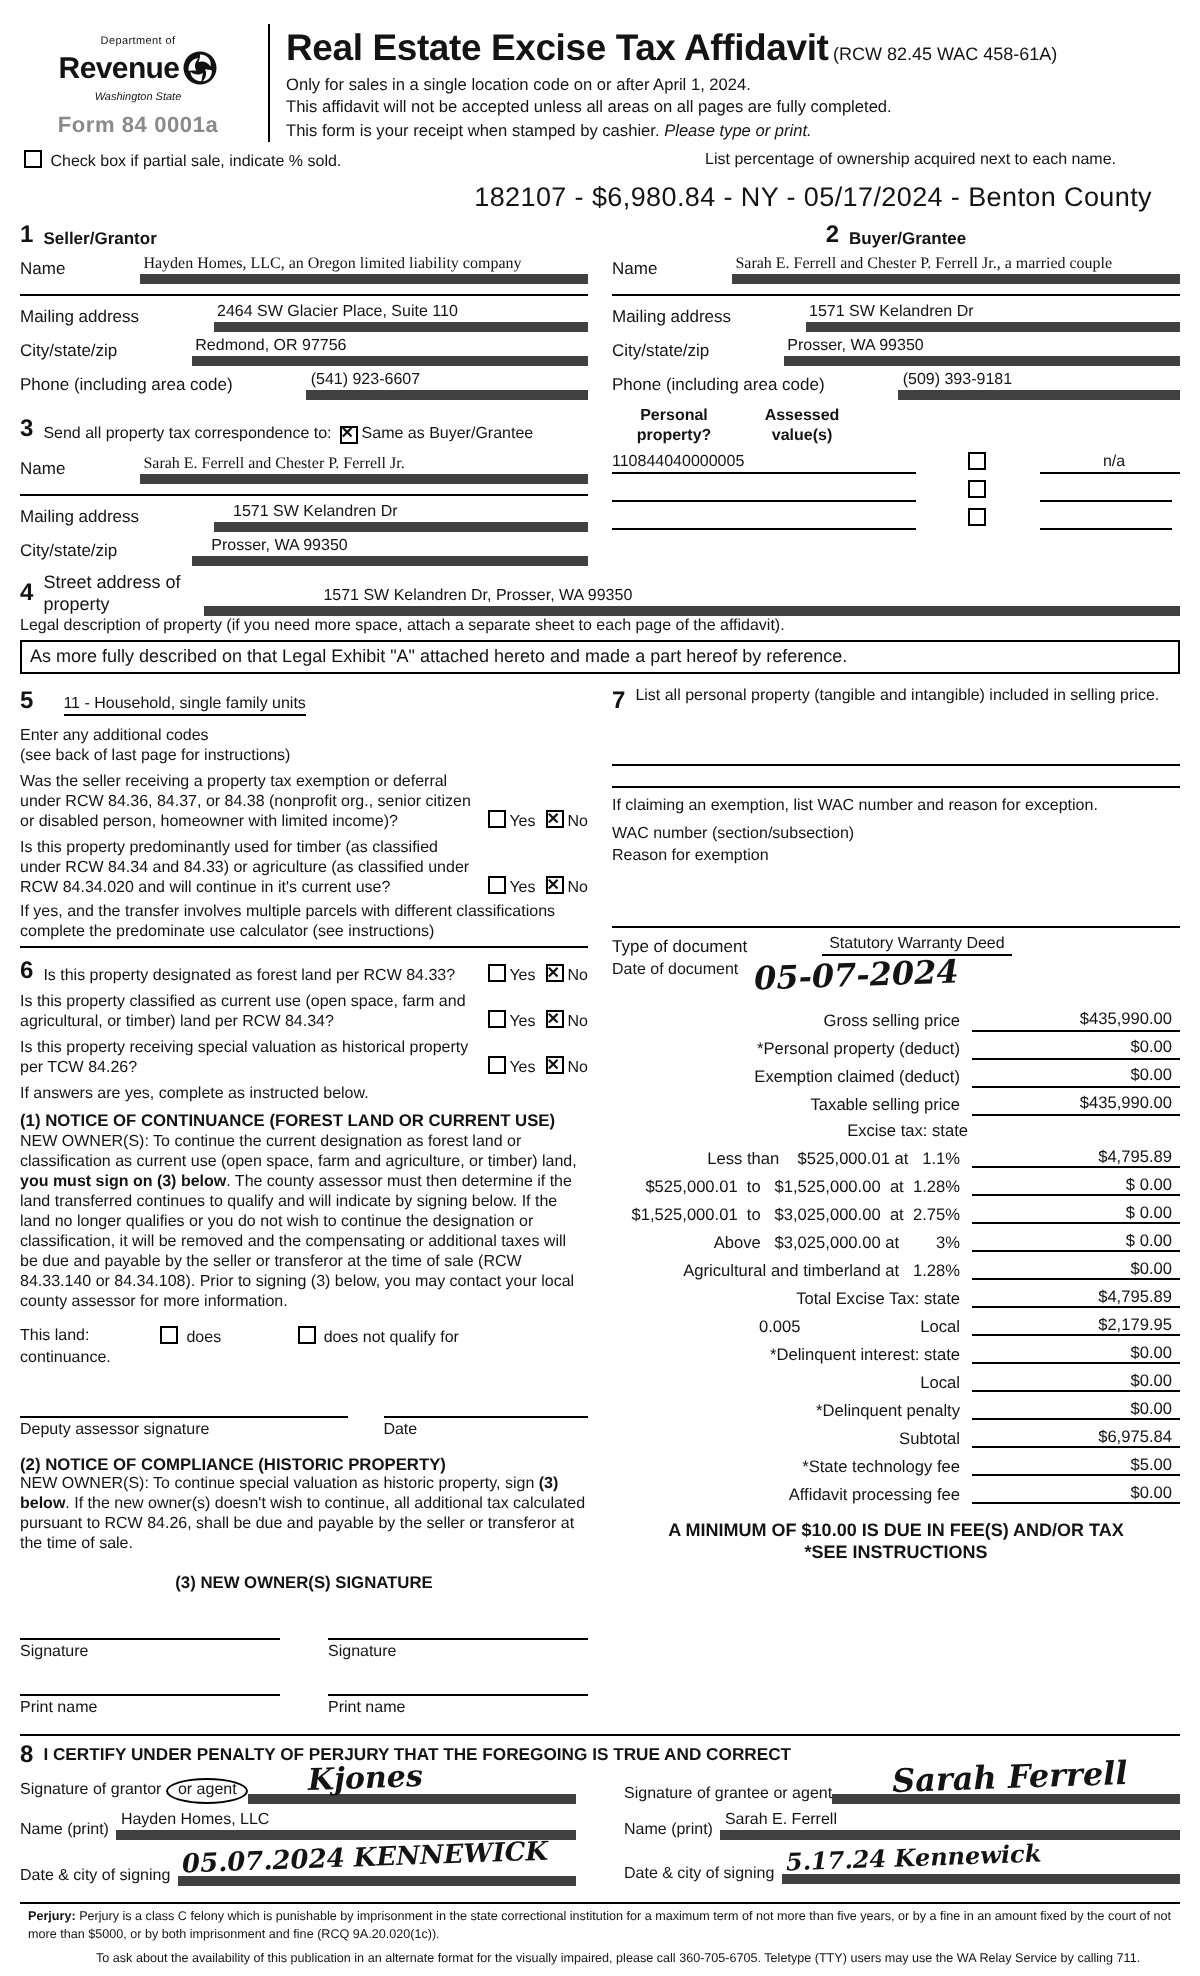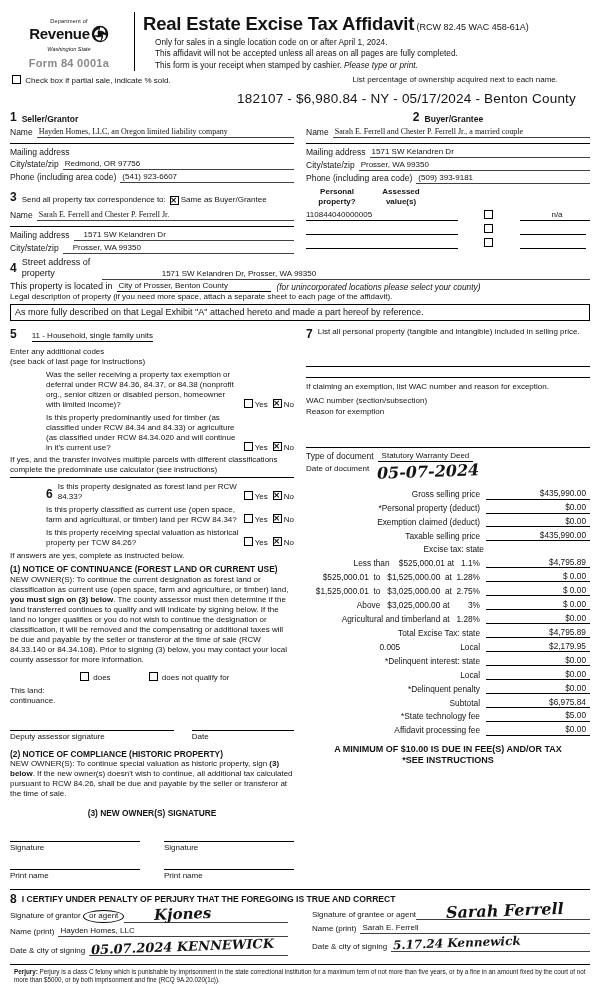--- a/index.html
+++ b/index.html
@@ -24,43 +24,43 @@
   .hdr{display:flex;border-bottom:none;}
   .logo-col{width:118px;padding-top:10px;text-align:center;}
   .logo-top{font-size:5.5px;letter-spacing:0.2px;}
   .logo-name{font-size:15px;font-weight:bold;letter-spacing:-0.3px;display:inline-block;}
   .logo-sub{font-size:5.5px;font-style:italic;}
   .form-num{font-size:11px;color:#8a8a8a;font-weight:bold;margin-top:4px;letter-spacing:0.3px;}
   .hdr-div{border-left:1.5px solid #000;margin:4px 8px 0 6px;}
   .title-col{flex:1;padding-top:4px;}
   .form-title{font-size:18.5px;font-weight:bold;letter-spacing:-0.2px;}
   .form-title-ref{font-size:9px;font-weight:normal;}
-  .hdr-line{font-size:8.3px;margin-top:1.5px;margin-left:12px;}
+  .hdr-line{font-size:8.3px;margin-top:1.5px;}
   .partial-row{display:flex;justify-content:space-between;margin-top:4px;padding:0 2px;}
   .stamp{font-size:13.5px;text-align:right;padding-right:14px;margin-top:5px;letter-spacing:0.2px;}
   
   .cols{display:flex;gap:12px;}
   .col{flex:1;min-width:0;}
   .secnum{font-size:12px;font-weight:bold;margin-right:5px;}
   .sec-head{display:flex;align-items:flex-end;}
-  .field{display:flex;align-items:center;margin-top:2px;}
+  .field{display:flex;align-items:center;margin-top:2px;gap:33px;}
   .field .lbl{white-space:nowrap;margin-right:4px;font-size:8.5px;}
-  .vline{border-bottom:1px solid #404040;flex:1;padding:0 2px;min-height:9px;}
+  .vline{border-bottom:5px solid #404040;flex:1;padding:0 2px;min-height:9px;}
   .topline{border-top:1px solid #000;margin-top:5px;padding-top:1px;}
   
   .ptab-h{display:flex;font-weight:bold;text-align:center;margin-top:3px;}
   .ptab-r{display:flex;align-items:flex-end;margin-top:3px;}
   .ptab-c1{width:152px;}
   .ptab-c2{width:62px;text-align:center;}
   .ptab-c3{width:66px;text-align:center;}
   
   .s4{margin-top:3px;}
   .legal-box{border:1px solid #000;padding:2px 4px;margin-top:2px;font-size:9px;}
   
-  .q-row{display:flex;align-items:flex-end;margin-top:3px;margin-left:36px;}
+  .q-row{display:flex;align-items:flex-end;margin-top:3px;}
   .q-text{flex:1;padding-right:4px;}
   .yn{white-space:nowrap;}
   
   .tax-row{display:flex;align-items:flex-end;margin-top:2.6px;}
   .tax-l{flex:1;text-align:right;padding-right:6px;white-space:pre;font-size:8.3px;}
   .tax-v{width:100px;text-align:right;border-bottom:1px solid #000;padding-right:4px;font-size:8.3px;}
   .tax-sp{width:100px;}
   .min-note{text-align:center;font-weight:bold;font-size:9px;margin-top:8px;}
   
   .sig-pair{display:flex;gap:24px;margin-top:12px;}
@@ -116,20 +116,21 @@
           <span class="secnum">1</span>
           <span class="b" style="font-size:8.5px;">Seller/Grantor</span>
         </div>
       <div class="field">
           <span class="lbl">Name</span>
           <span class="vline serif">Hayden Homes, LLC, an Oregon limited liability company</span>
         </div>
       <div class="topline"></div>
       <div class="field">
           <span class="lbl">Mailing address</span>
+          <span class="vline">2464 SW Glacier Place, Suite 110</span>
         </div>
       <div class="field">
           <span class="lbl">City/state/zip</span>
           <span class="vline">Redmond, OR  97756</span>
         </div>
       <div class="field">
           <span class="lbl">Phone (including area code)</span>
           <span class="vline">(541) 923-6607</span>
         </div>
 
@@ -209,25 +210,20 @@
     <div class="row">
       <span class="secnum" style="align-self:center;">4</span>
       <div style="width:80px;font-size:9px;">
           <div>Street address of</div>
           <div>property</div>
         </div>
       <div class="fill" style="display:flex;align-items:flex-end;">
           <span class="vline" style="text-align:left;padding-left:60px;">1571 SW Kelandren Dr, Prosser, WA 99350</span>
         </div>
     </div>
-    <div class="row" style="align-items:flex-end;margin-top:1px;">
-      <span style="font-size:9px;white-space:nowrap;margin-right:4px;">This property is located in</span>
-      <span class="ul" style="width:150px;padding:0 2px;">City of Prosser, Benton County</span>
-      <span class="i" style="margin-left:6px;font-size:8.3px;">(for unincorporated locations please select your county)</span>
-    </div>
     <div>Legal description of property (if you need more space, attach a separate sheet to each page of the affidavit).</div>
     <div class="legal-box">As more fully described on that Legal Exhibit "A" attached hereto and made a part hereof by reference.</div>
   </div>
 
   <div class="cols" style="margin-top:6px;">
 
     <div class="col">
       <div class="sec-head">
           <span class="secnum">5</span>
           <span class="ul b" style="margin-left:10px;font-weight:normal;">11 - Household, single family units</span>
@@ -257,21 +253,21 @@
       <div class="q-row">
         <div class="q-text">Is this property receiving special valuation as historical property per TCW 84.26?</div>
         <div class="yn"><span class="cb"></span><span class="cbl">Yes</span><span class="cb checked"></span><span>No</span></div>
       </div>
       <div style="margin-top:3px;">If answers are yes, complete as instructed below.</div>
 
       <div class="b" style="margin-top:3px;font-size:8.4px;">(1) NOTICE OF CONTINUANCE (FOREST LAND OR CURRENT USE)</div>
       <div><span>NEW OWNER(S): To continue the current designation as forest land or classification as current use (open space, farm and agriculture, or timber) land, </span><span class="b">you must sign on (3) below</span><span>. The county assessor must then determine if the land transferred continues to qualify and will indicate by signing below. If the land no longer qualifies or you do not wish to continue the designation or classification, it will be removed and the compensating or additional taxes will be due and payable by the seller or transferor at the time of sale (RCW 84.33.140 or 84.34.108). Prior to signing (3) below, you may contact your local county assessor for more information.</span></div>
 
       <div class="row" style="margin-top:7px;">
-        <span style="width:70px;margin-top:14px;">This land:</span>
+        <span style="width:70px;">This land:</span>
         <span><span class="cb"></span> <span>does</span></span>
         <span style="margin-left:38px;"><span class="cb"></span> <span>does not qualify for</span></span>
       </div>
       <div>continuance.</div>
 
       <div class="row" style="gap:18px;margin-top:14px;">
         <div style="flex:1.6;">
           <div class="sig-line"></div>
           <div class="sig-lbl">Deputy assessor signature</div>
         </div>

